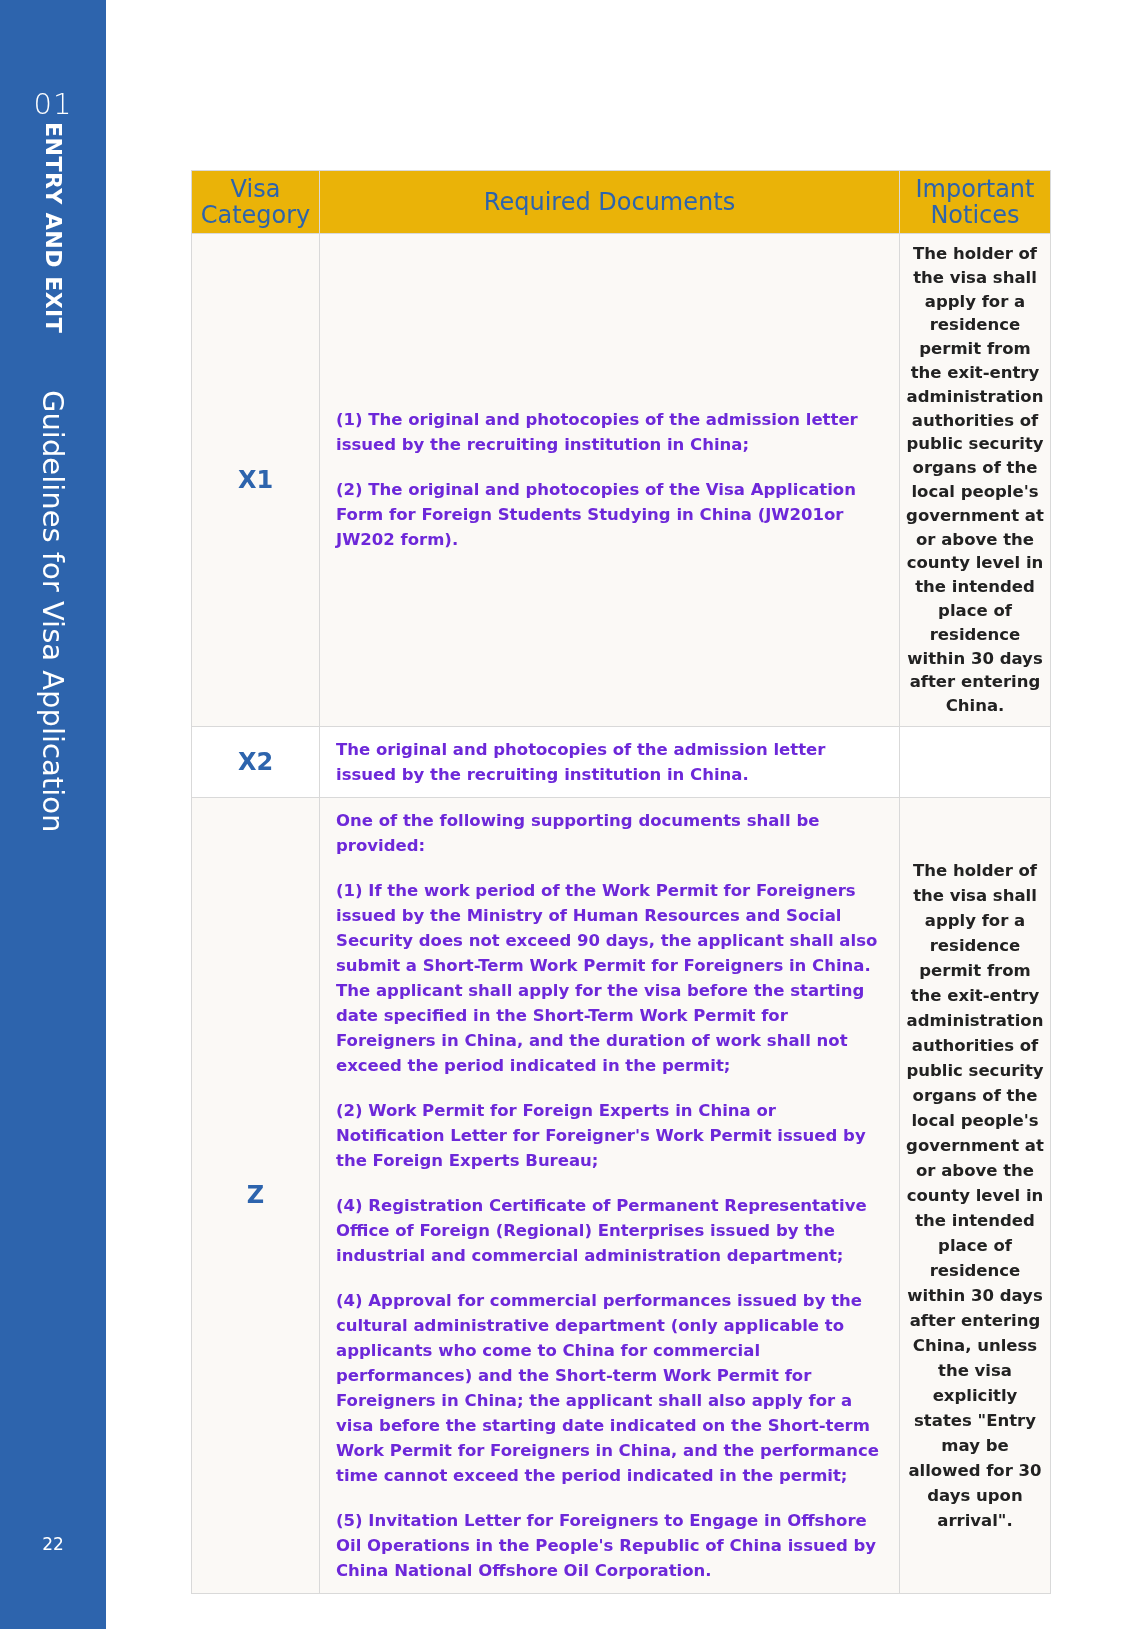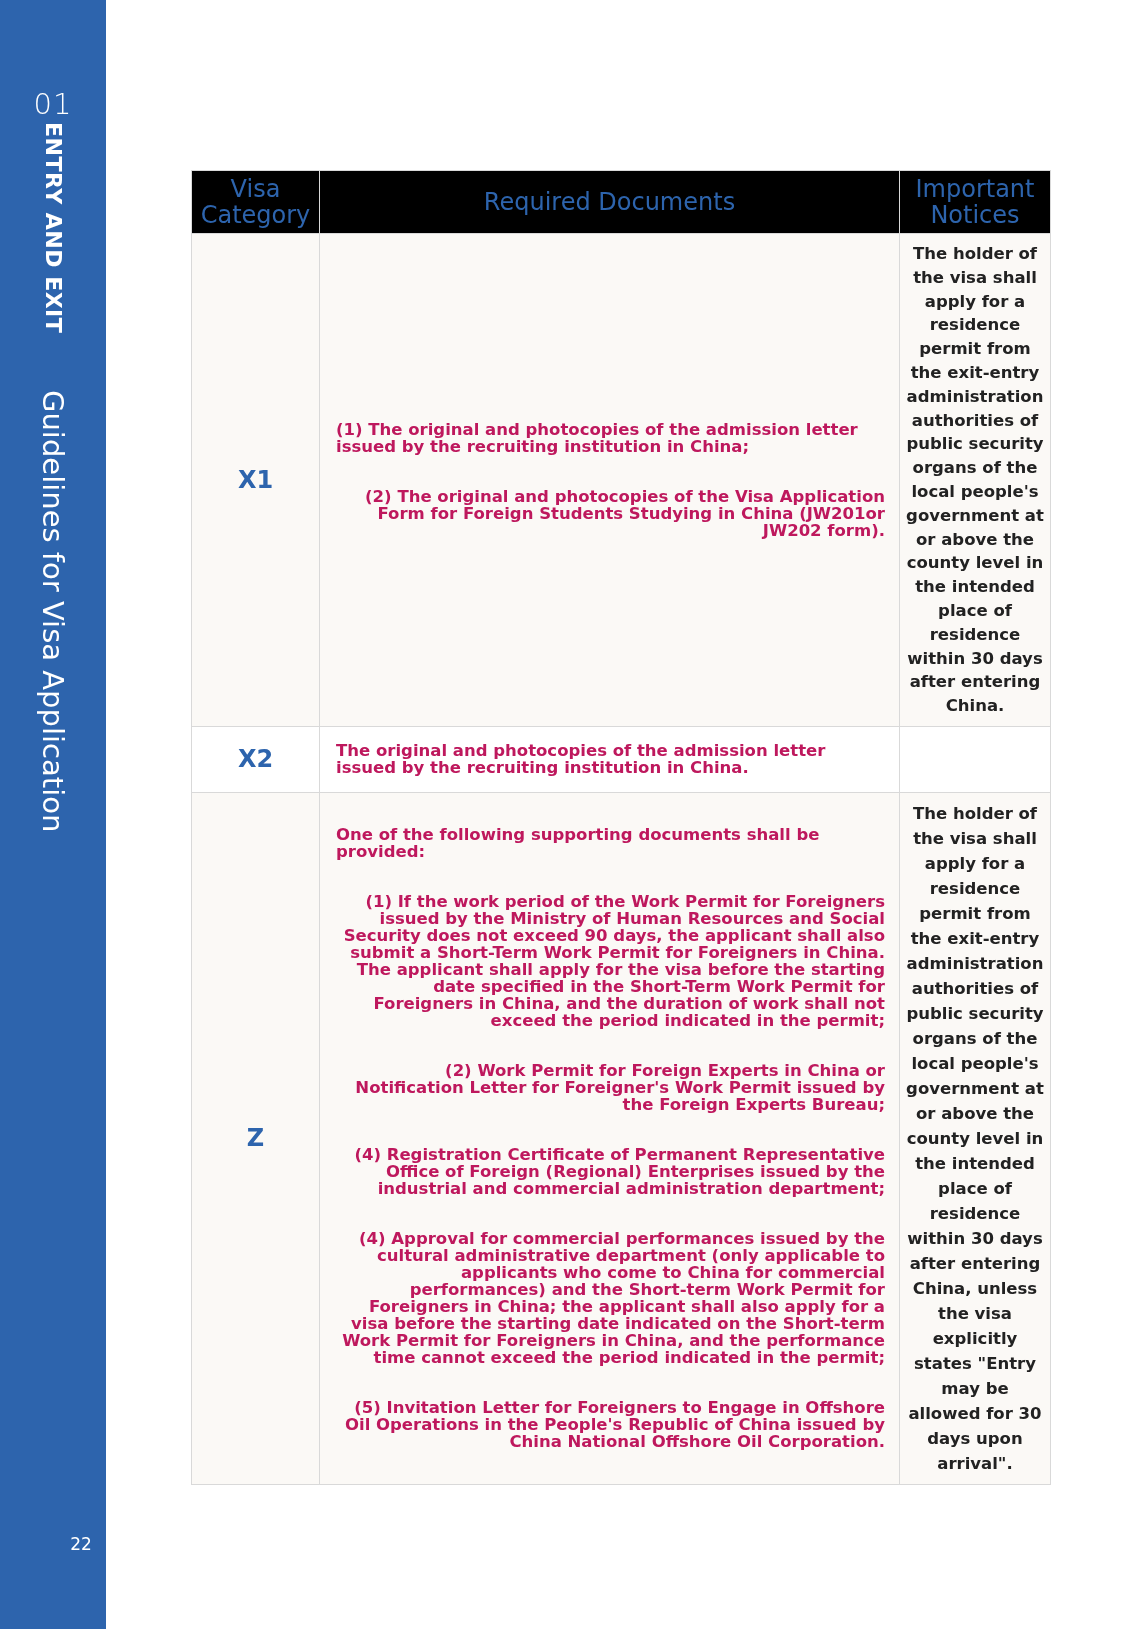--- a/index.html
+++ b/index.html
@@ -24,51 +24,51 @@
       font-size: 22px; font-weight: bold; letter-spacing: 0.5px;
       font-family: "DejaVu Sans", sans-serif;
     }
     .section-subtitle {
       top: 390px; transform: rotate(90deg) translateY(-50%);
       font-size: 29px; font-weight: normal;
       font-family: "DejaVu Sans", sans-serif;
     }
     .page-num {
       position: absolute; left: 0; width: 106px; top: 1534px;
-      text-align: center; font-size: 17px; margin-left: 28px;
+      text-align: center; font-size: 17px;
     }
 
     .visa-table {
       position: absolute; left: 191px; top: 170px; width: 859px;
       border-collapse: collapse; table-layout: fixed;
     }
     .visa-table th, .visa-table td {
       border: 1px solid #d9d9d9;
       font-weight: bold;
     }
     .visa-table thead th {
-      background: #000000; color: #2d64ad; font-weight: normal;
+      background: #eab308; color: #2d64ad; font-weight: normal;
       font-size: 24px; line-height: 26px; height: 63px;
       text-align: center; vertical-align: middle;
     }
     .col-cat { width: 128px; }
     .col-doc { width: 580px; }
     .col-note { width: 151px; }
 
     .row-alt td { background: #fbf9f6; }
     .row-white td { background: #ffffff; }
 
     td.cat {
       color: #2d64ad; font-size: 24px; text-align: center; vertical-align: middle; margin-top: 39px;
     }
     td.docs {
       padding: 10px 14px 10px 16px; vertical-align: middle;
-      font-size: 16.5px; line-height: 17px; color: #be185d;
+      font-size: 16.5px; line-height: 25px; color: #6d28d9;
     }
-    td.docs p + p { margin-top: 33px; text-align: right; }
+    td.docs p + p { margin-top: 20px; }
     td.notes {
       padding: 8px 4px; text-align: center; vertical-align: middle;
       font-size: 16.5px; line-height: 23.8px; color: #222222;
     }
     #row-x1 td { height: 476px; }
     #row-x2 td { height: 66px; }
     #row-z td { height: 640px; }
     #row-z td.notes { line-height: 25px; }
   </style>
 </head>

